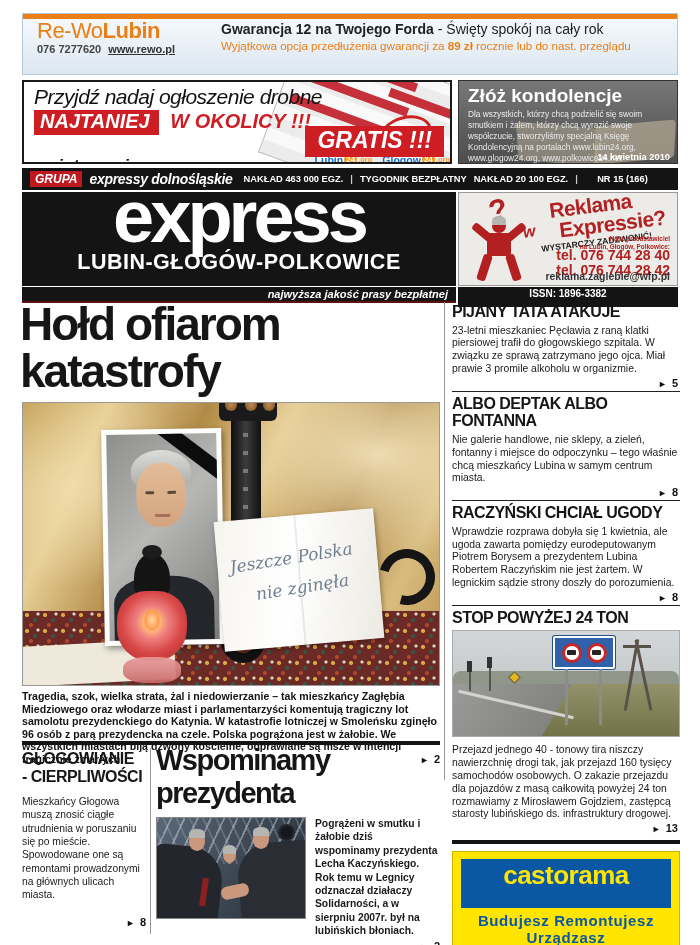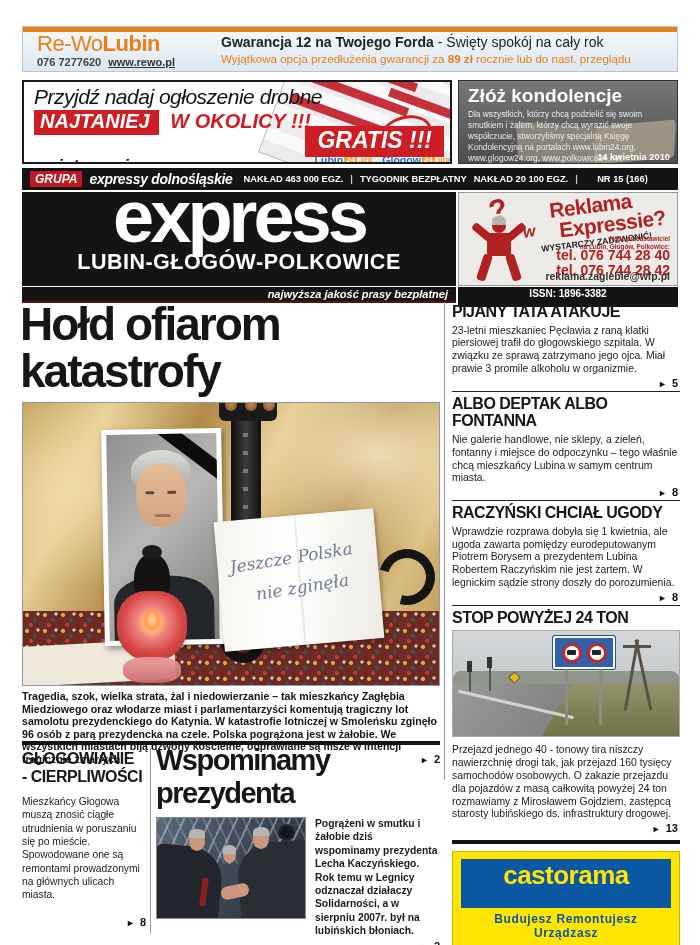--- a/index.html
+++ b/index.html
@@ -1,20 +1,20 @@
 <!DOCTYPE html>
 <html><head>
 <meta charset="utf-8">
 <style>
   * { margin:0; padding:0; box-sizing:border-box; }
   body { background:#fff; font-family:"Liberation Sans", sans-serif; }
   .page { position:relative; width:700px; height:945px; background:#fff; overflow:hidden; }
 
   
-  .rewo { position:absolute; left:22px; top:26px; width:656px; height:46px; border:1px solid #b9c6d6;
+  .rewo { position:absolute; left:22px; top:13px; width:656px; height:62px; border:1px solid #b9c6d6;
           background:linear-gradient(#f7fafd,#dce7f1); }
   .rewo-bar { position:absolute; top:0; left:0; right:0; height:5px; background:#ea7f16; }
   .rewo-inner { display:flex; height:100%; padding-top:6px; }
   .rewo-left { width:198px; padding-left:14px; }
   .rewo-brand { font-size:22px; color:#ea7f16; line-height:1; letter-spacing:-0.5px; }
   .rewo-brand b { font-weight:bold; }
   .rewo-contact { font-size:11px; font-weight:bold; color:#444; margin-top:1px; }
   .rewo-url { text-decoration:underline; color:#333; margin-left:7px; }
   .rewo-right { flex:1; padding-top:1px; }
   .rewo-l1 { font-size:14px; color:#222; }
@@ -231,21 +231,21 @@
   .aframe-bar { position:absolute; width:28px; height:3px; background:#5a5248; top:14px; }
   .tlight { position:absolute; width:5px; height:11px; background:#333; }
   .tpole { position:absolute; width:2px; background:#555; }
   .diamond { position:absolute; left:57px; top:42px; width:9px; height:9px; background:#e3b81f;
              border:1px solid #555; transform:rotate(45deg); }
 
   .casto { width:228px; height:97px; background:#ffe501; border:1px solid #c9b400; padding:7px 8px;
            text-align:center; }
   .casto-logo { background:#0a57a4; color:#ffe501; font-weight:bold; font-size:26px; letter-spacing:-0.5px;
                 padding:3px 0 20px; line-height:1; }
-  .casto-tag { color:#0a57a4; font-weight:bold; font-size:12px; margin-top:4px; letter-spacing:0.6px; }
+  .casto-tag { color:#0a57a4; font-weight:bold; font-size:15px; margin-top:4px; letter-spacing:0.6px; }
   .casto-str { color:#0a57a4; font-weight:bold; font-size:29px; letter-spacing:2px; line-height:1; margin-top:15px; }
 </style>
 </head>
 <body>
 
 <div class="page">
 
   <div class="rewo">
     <div class="rewo-bar"></div>
     <div class="rewo-inner">

